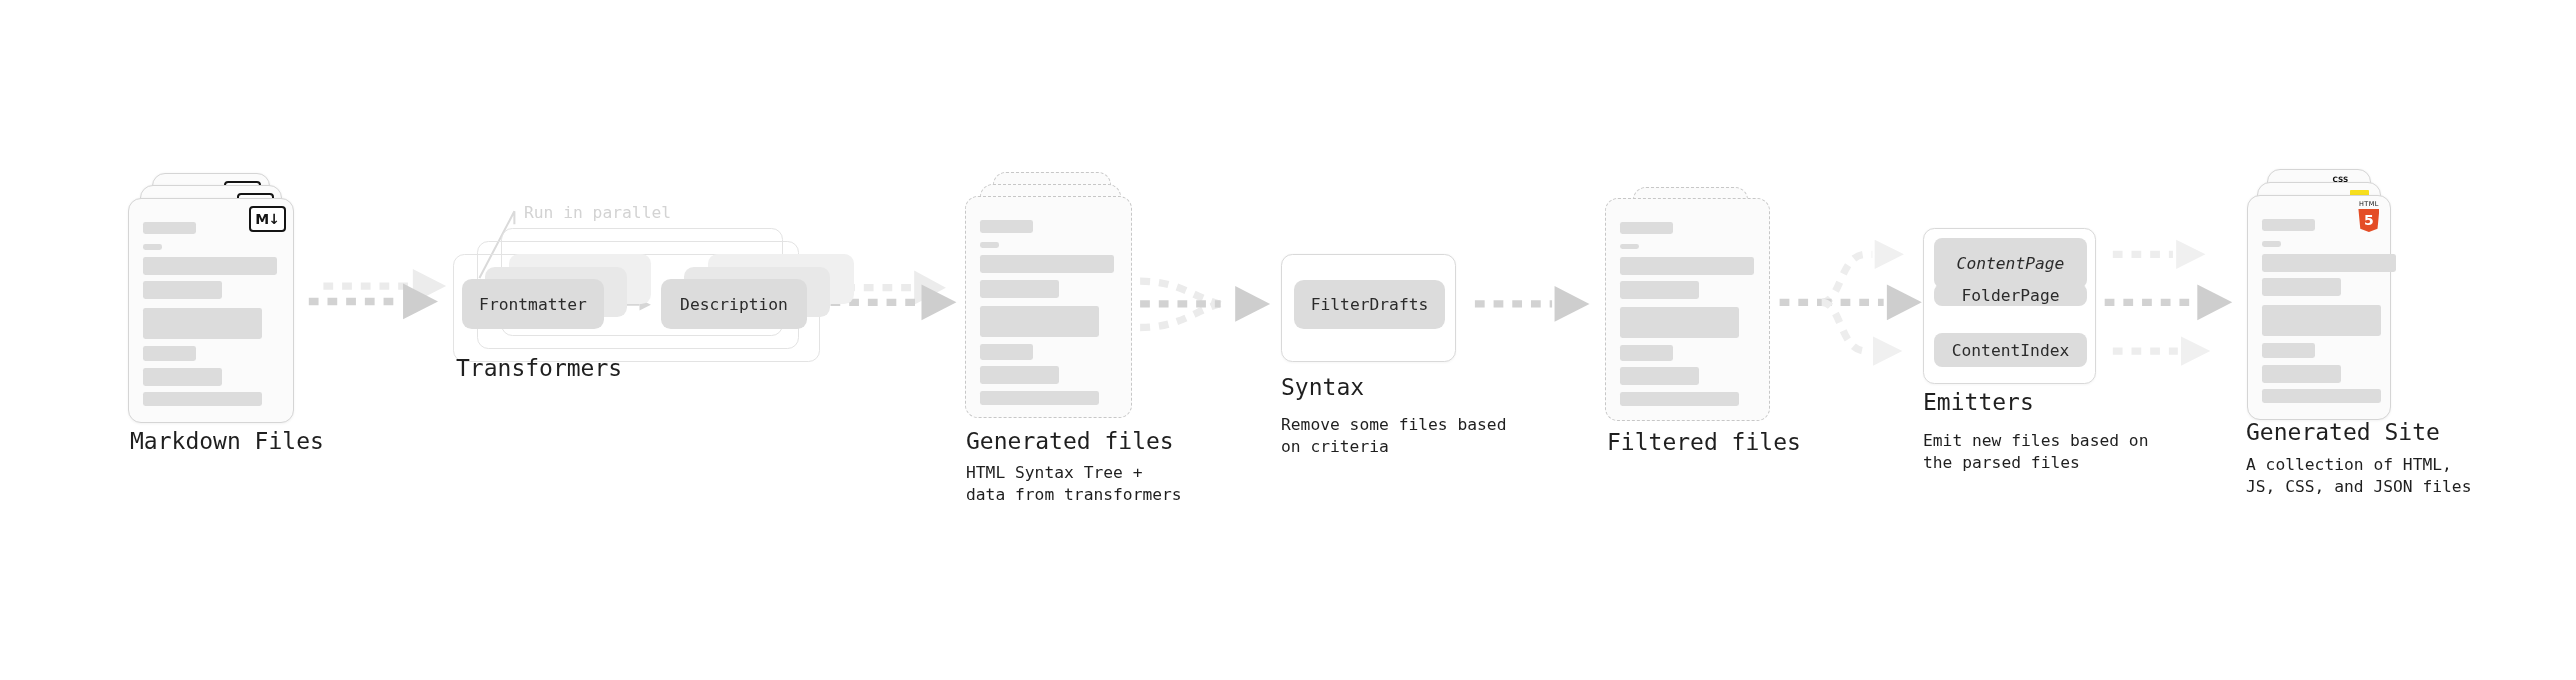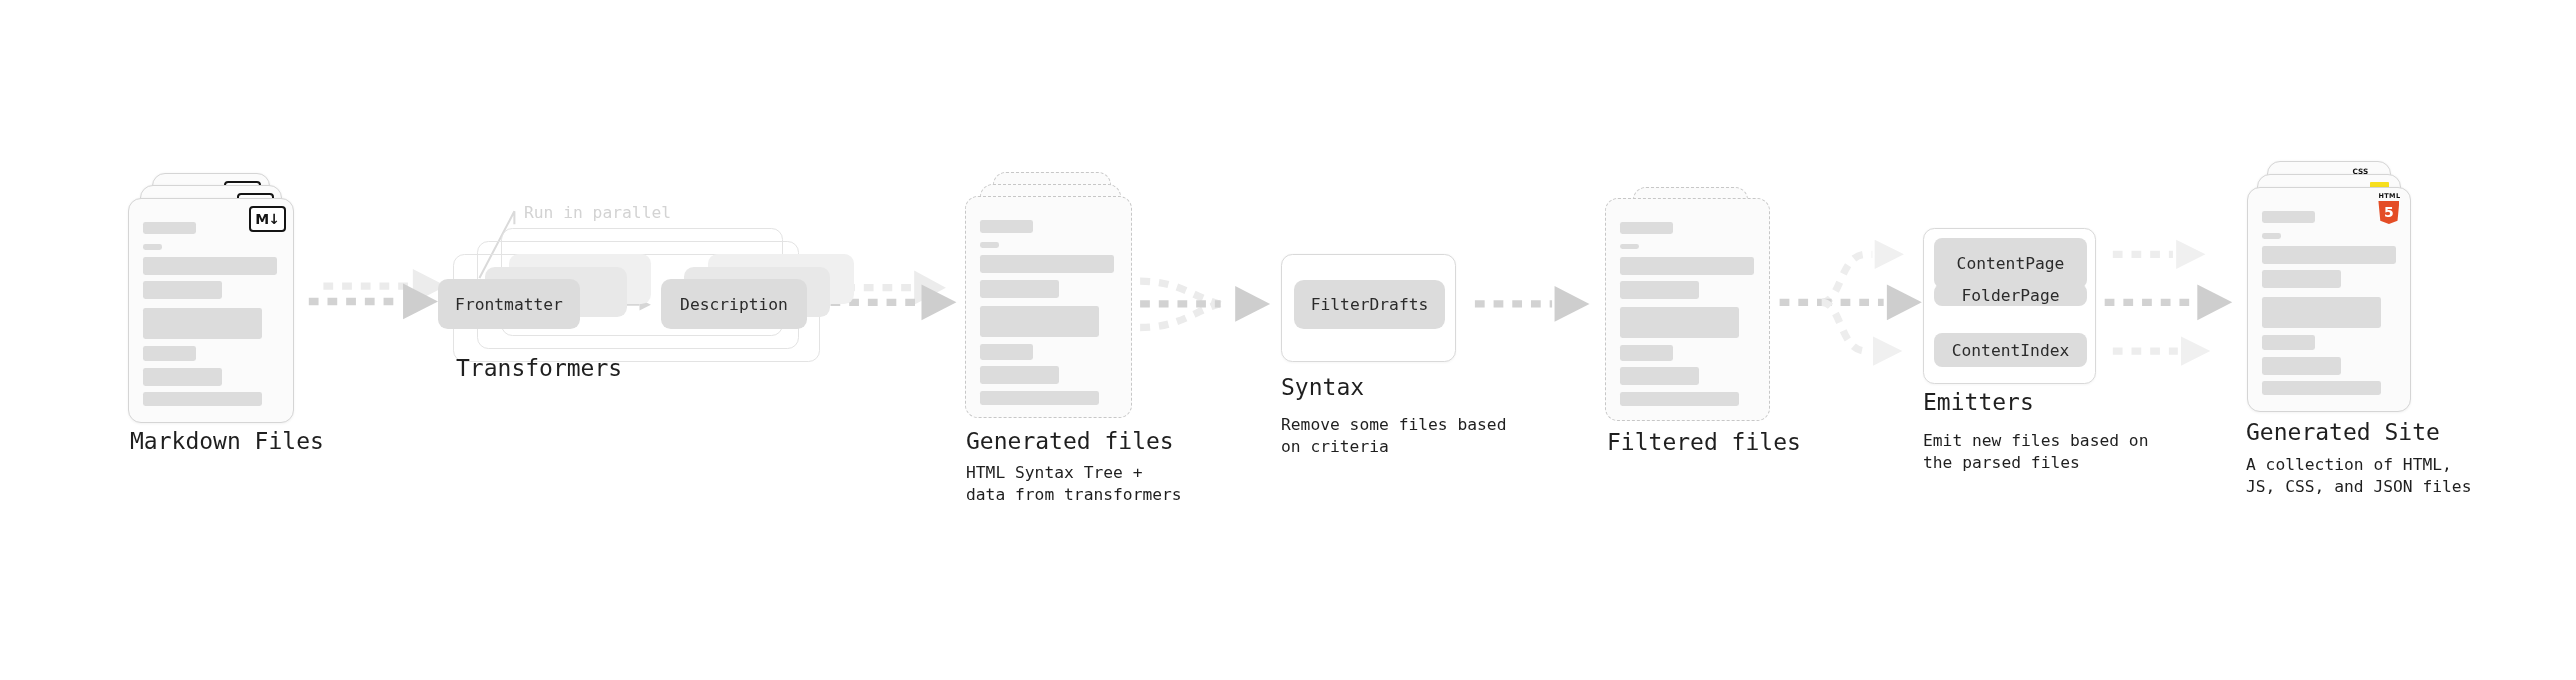--- a/index.html
+++ b/index.html
@@ -18,21 +18,21 @@
   .md-badge{position:absolute;top:7.3px;right:7.3px;width:33px;height:22px;background:#fff;
             border:2.4px solid #141414;border-radius:4.1px;display:flex;align-items:center;justify-content:center;
             font-family:"DejaVu Sans","Liberation Sans",sans-serif;font-weight:bold;font-size:14px;color:#141414;letter-spacing:-0.8px;}
 
   
   .css-badge{position:absolute;top:5.7px;right:19.5px;width:19.5px;text-align:center;}
   .css-badge .css-word{font-family:"DejaVu Sans","Liberation Sans",sans-serif;font-weight:bold;font-size:7.3px;color:#111;line-height:7.3px;}
   .css-badge .css-bar{margin-top:0.8px;height:4.1px;background:#2965f1;border-radius:0.8px;}
   .js-badge{position:absolute;top:6.5px;right:11.4px;width:18.7px;height:9px;background:#f7df1e;border-radius:0.8px;}
   .html5-logo{position:absolute;top:4.9px;right:10.6px;width:21px;text-align:center;}
-  .html5-word{font-family:"DejaVu Sans","Liberation Sans",sans-serif;font-weight:bold;font-size:6.5px;color:#111;line-height:7.3px;letter-spacing:0.4px;}
+  .html5-word{font-family:"DejaVu Sans","Liberation Sans",sans-serif;font-weight:normal;font-size:6.5px;color:#111;line-height:7.3px;letter-spacing:0.4px;}
   .html5-shield{margin-top:0.8px;width:21px;height:23px;background:#e44d26;
                 clip-path:polygon(0 0,100% 0,91% 86%,50% 100%,9% 86%);
                 display:flex;align-items:center;justify-content:center;
                 font-family:"DejaVu Sans","Liberation Sans",sans-serif;font-weight:bold;font-size:14px;color:#fff;}
 
   
   .frame{position:absolute;border:1.6px solid #e3e3e3;border-radius:11.4px;background:transparent;}
   .frame.solid-bg{background:#fff;border-color:#d9d9d9;box-shadow:0 0.8px 2.4px rgba(0,0,0,.04);}
 
   
@@ -144,21 +144,21 @@
   <div class="stage-title" style="left:130px;top:429px;">Markdown Files</div>
 
   <div class="annotation" style="left:524px;top:203px;">Run in parallel</div>
   <div class="frame" style="left:501px;top:228px;width:280px;height:106px;"></div>
   <div class="frame" style="left:477px;top:241px;width:320px;height:106px;"></div>
   <div class="frame" style="left:453px;top:254px;width:365px;height:106px;"></div>
   <div class="gbox ghost2" style="left:509px;top:254px;width:142px;height:50px;"></div>
   <div class="gbox ghost2" style="left:708px;top:254px;width:146px;height:50px;"></div>
   <div class="gbox ghost1" style="left:485px;top:267px;width:142px;height:50px;"></div>
   <div class="gbox ghost1" style="left:684px;top:267px;width:146px;height:50px;"></div>
-  <div class="gbox" style="left:438px;top:279px;width:142px;height:50px;">Frontmatter</div>
+  <div class="gbox" style="left:462px;top:279px;width:142px;height:50px;">Frontmatter</div>
   <div class="gbox" style="left:661px;top:279px;width:146px;height:50px;">Description</div>
   <div class="stage-title" style="left:456px;top:356px;">Transformers</div>
 
   <div class="abs" style="left:965px;top:172px;width:167px;height:245px;">
     <div class="doc dashed" style="left:28px;right:21px;top:0;height:211px;"></div>
     <div class="doc dashed" style="left:14.6px;right:10.6px;top:12.2px;height:211px;"></div>
     <div class="doc dashed" style="left:0;right:0;top:24.4px;height:220px;background:#fbfbfb;">
       <div class="doc-lines">
           <div class="bar" style="width: 53px; height: 12.2px; margin-top: 0px;"></div>
           <div class="bar" style="width: 18.7px; height: 5.7px; margin-top: 9.8px;"></div>
@@ -196,30 +196,30 @@
           <div class="bar" style="width: 119px; height: 31px; margin-top: 8.1px;"></div>
           <div class="bar" style="width: 53px; height: 15.4px; margin-top: 7.3px;"></div>
           <div class="bar" style="width: 79px; height: 18px; margin-top: 6.5px;"></div>
           <div class="bar" style="width: 119px; height: 14px; margin-top: 6.5px;"></div>
         </div>
     </div>
   </div>
   <div class="stage-title" style="left:1607px;top:430px;">Filtered files</div>
 
   <div class="frame solid-bg" style="left:1923px;top:228px;width:171px;height:154px;"></div>
-  <div class="gbox" style="left:1934px;top:238px;width:153px;height:50px;border-radius:8.1px;">ContentPage</div>
+  <div class="gbox" style="left:1934px;top:238px;width:153px;height:50px;border-radius:8.1px;font-style:italic;">ContentPage</div>
   <div class="gbox" style="left:1934px;top:284px;width:153px;height:22px;border-radius:8.1px;">FolderPage</div>
   <div class="gbox" style="left:1934px;top:333px;width:153px;height:34px;border-radius:8.1px;">ContentIndex</div>
   <div class="stage-title" style="left:1923px;top:390px;">Emitters</div>
   <div class="stage-desc" style="left:1923px;top:430px;">
     <div>Emit new files based on</div>
     <div>the parsed files</div>
   </div>
 
-  <div class="abs" style="left:2247px;top:161px;width:164px;height:249px;">
+  <div class="abs" style="left:2247px;top:169px;width:144px;height:249px;">
     <div class="doc" style="left:20.3px;right:20.3px;top:0;height:211px;">
       <div class="css-badge">
         <div class="css-word">CSS</div>
         <div class="css-bar"></div>
       </div>
     </div>
     <div class="doc" style="left:9.8px;right:9.8px;top:13px;height:211px;">
       <div class="js-badge"></div>
     </div>
     <div class="doc" style="left:0;right:0;top:26px;height:223px;">

